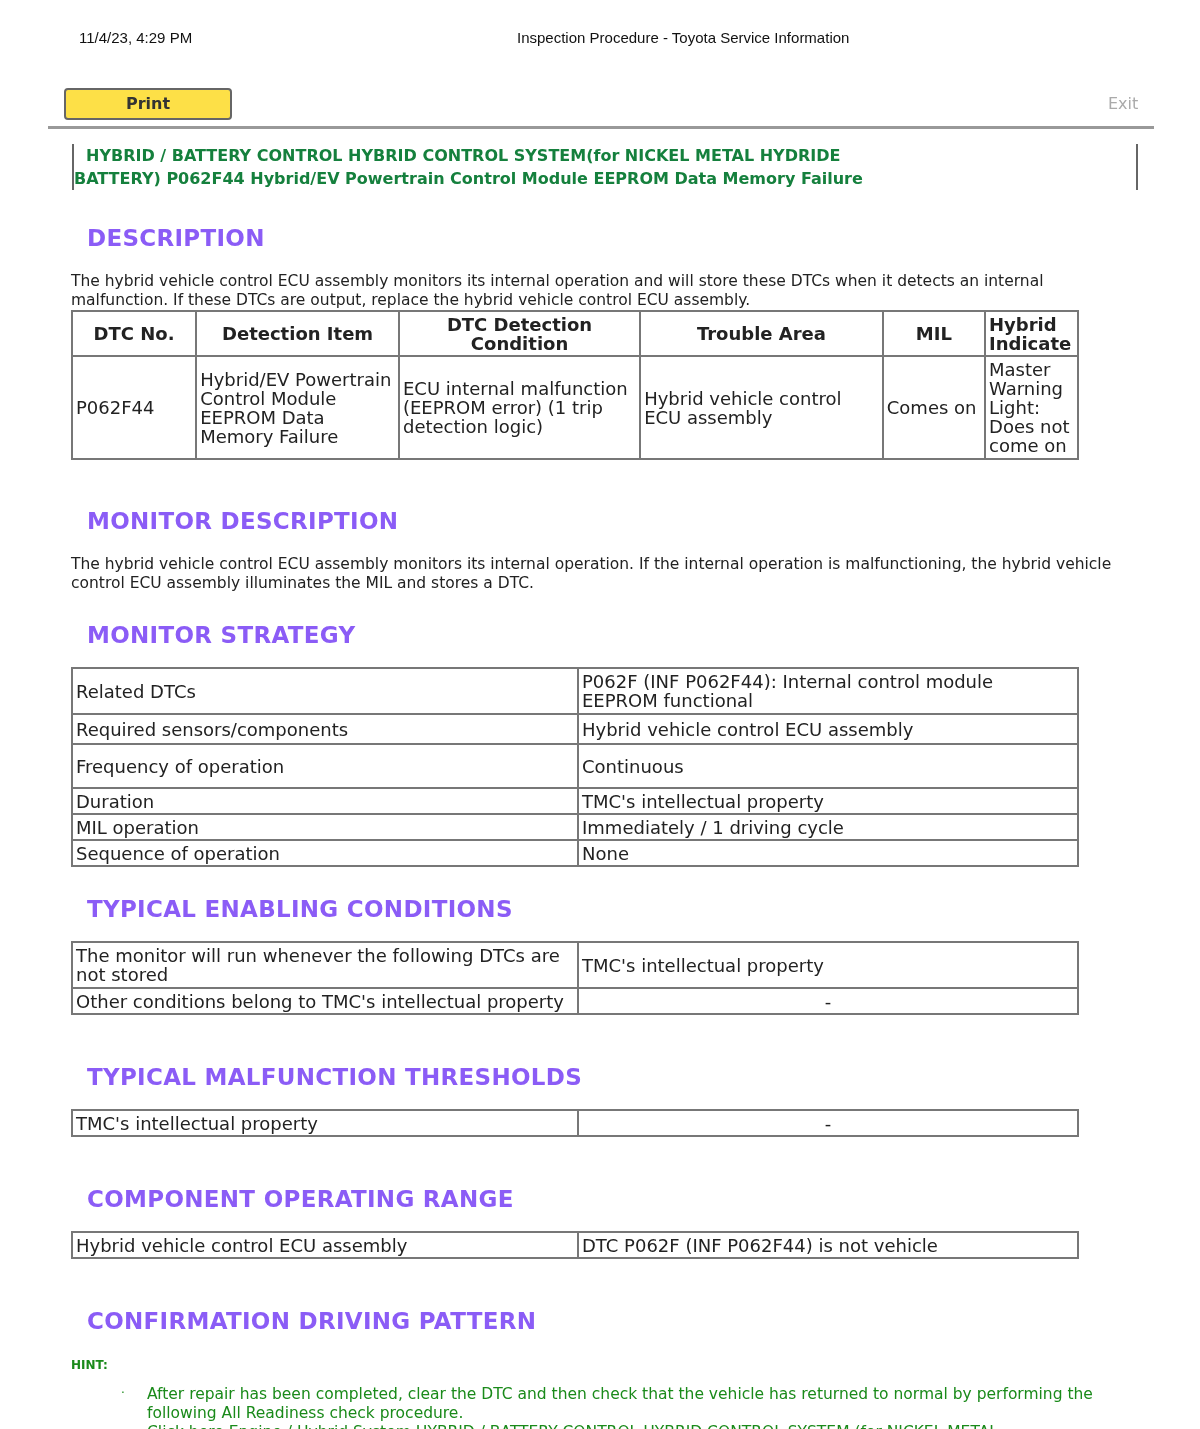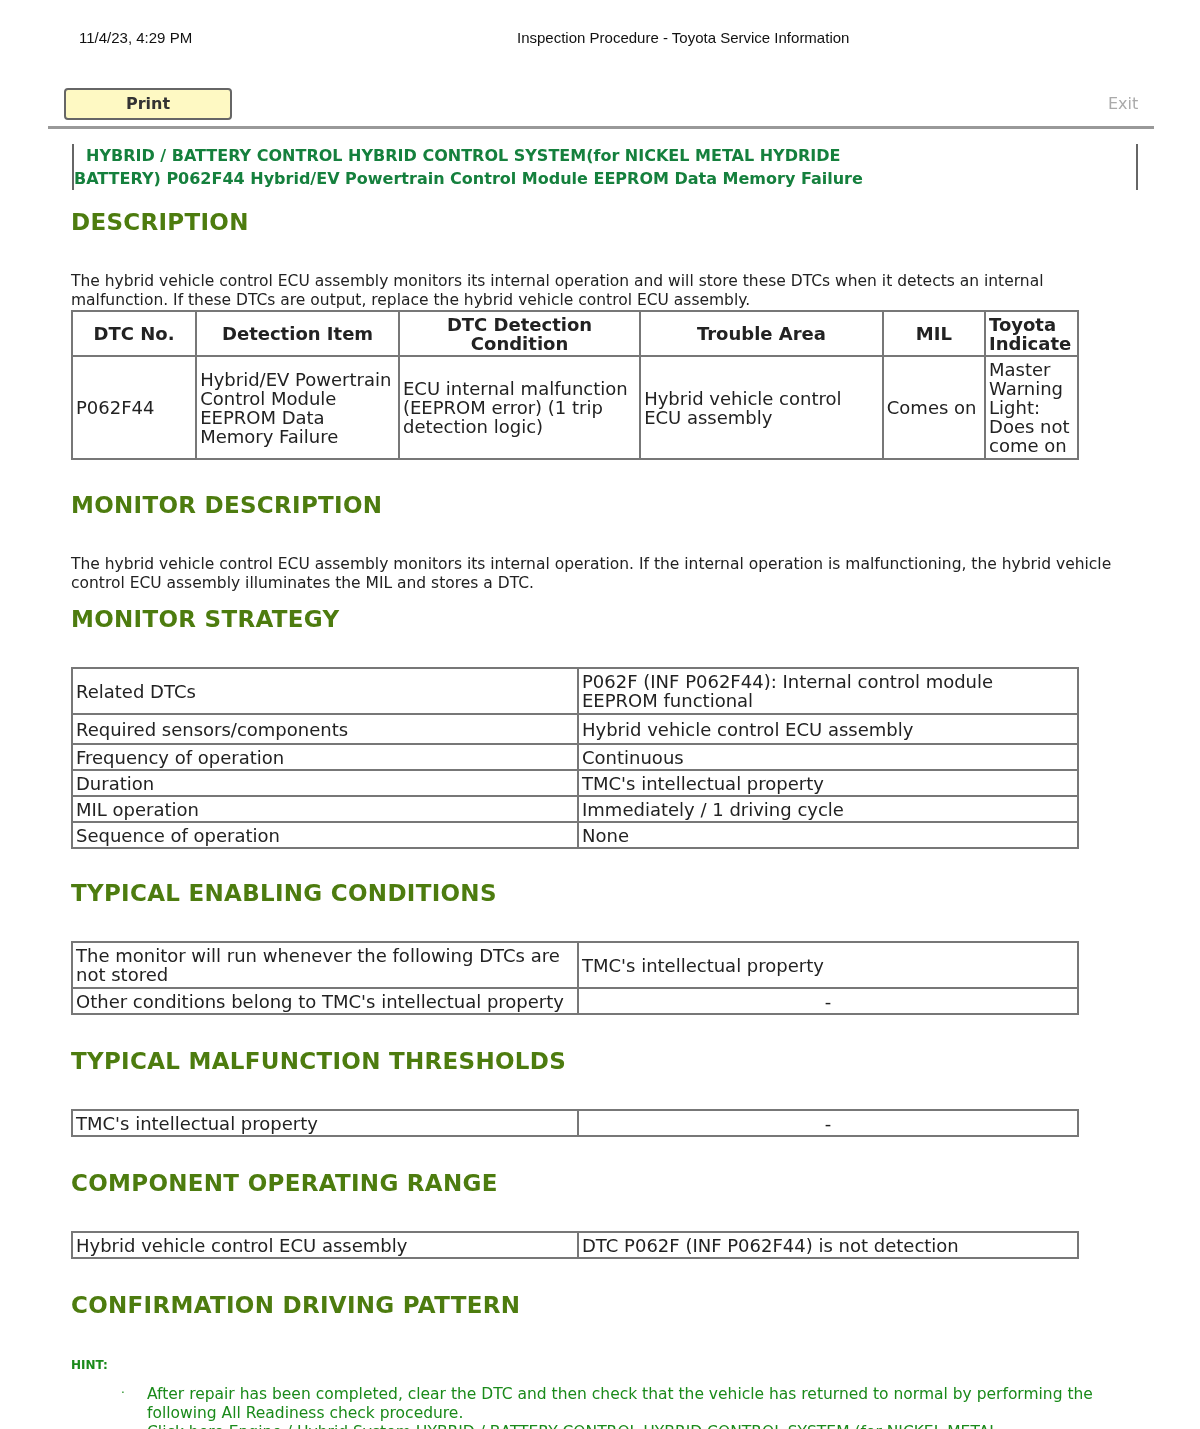--- a/index.html
+++ b/index.html
@@ -1,26 +1,26 @@
 <!DOCTYPE html>
 <html><head>
 <meta charset="utf-8">
 <style>
   html,body{margin:0;padding:0;background:#fff;}
   body{width:1200px;height:1429px;overflow:hidden;position:relative;font-family:"DejaVu Sans",sans-serif;color:#222;}
   .hdr{position:absolute;top:29px;font-family:"Liberation Sans",sans-serif;font-size:15px;color:#111;}
   #hdr-date{left:51px;margin-left:28px;}
   #hdr-title{left:517px;}
-  #print-btn{position:absolute;left:64px;top:88px;width:168px;height:32px;background:#fef9c3;border:2px solid #666;border-radius:4px;font-weight:bold;font-size:16px;color:#333;box-sizing:border-box;text-align:center;line-height:28px;font-family:"DejaVu Sans",sans-serif;}
+  #print-btn{position:absolute;left:64px;top:88px;width:168px;height:32px;background:#fde047;border:2px solid #666;border-radius:4px;font-weight:bold;font-size:16px;color:#333;box-sizing:border-box;text-align:center;line-height:28px;font-family:"DejaVu Sans",sans-serif;}
   #exit-link{position:absolute;left:1108px;top:94px;font-size:16px;color:#aaa;}
   #top-rule{position:absolute;left:48px;top:126px;width:1106px;height:3px;background:#999;}
   #breadcrumb{position:absolute;left:72px;top:144px;width:1062px;height:46px;border-left:2px solid #666;border-right:2px solid #666;font-weight:bold;font-size:16px;color:#15803d;line-height:23px;}
   #breadcrumb .bl1{padding-left:12px;white-space:nowrap;}
   #breadcrumb .bl2{white-space:nowrap;}
-  h2{position:absolute;left:71px;margin:0;font-size:23px;font-weight:bold;color:#4d7c0f;letter-spacing:0.3px;}
+  h2{position:absolute;left:71px;margin:16px;font-size:23px;font-weight:bold;color:#8b5cf6;letter-spacing:0.3px;}
   .para{position:absolute;left:71px;width:1050px;font-size:15.5px;line-height:19px;color:#222;}
   table{position:absolute;left:71px;border-collapse:collapse;font-size:18px;color:#222;}
   td,th{border:2px solid #777;padding:1px 3px;vertical-align:middle;line-height:19px;}
   th{font-weight:bold;}
   #dtc-table th{text-align:center;}
   .dash{text-align:center;}
   #hint-label{position:absolute;left:71px;top:1358px;font-weight:bold;color:#1a8a1a;font-size:12px;}
   .hint-bullet{position:absolute;left:121px;top:1386px;color:#1a8a1a;font-size:12px;}
   .hint-text{position:absolute;left:147px;top:1385px;width:975px;color:#1a8a1a;font-size:15.5px;line-height:19px;}
 </style>
@@ -43,21 +43,21 @@
 <div class="para" style="top:272px">The hybrid vehicle control ECU assembly monitors its internal operation and will store these DTCs when it detects an internal malfunction. If these DTCs are output, replace the hybrid vehicle control ECU assembly.</div>
 
 <table id="dtc-table" style="top:310px;width:1008px;">
   <tbody>
       <tr style="height:45px">
     <th style="width:117px">DTC No.</th>
     <th style="width:197px">Detection Item</th>
     <th style="width:236px">DTC Detection Condition</th>
     <th style="width:238px">Trouble Area</th>
     <th style="width:95px">MIL</th>
-    <th style="width:85px;text-align:left">Toyota Indicate</th>
+    <th style="width:85px;text-align:left">Hybrid Indicate</th>
   </tr>
   <tr style="height:103px">
     <td>P062F44</td>
     <td>Hybrid/EV Powertrain Control Module EEPROM Data Memory Failure</td>
     <td>ECU internal malfunction (EEPROM error) (1 trip detection logic)</td>
     <td>Hybrid vehicle control ECU assembly</td>
     <td>Comes on</td>
     <td>Master Warning Light: Does not come on</td>
   </tr>
 </tbody>
@@ -70,21 +70,21 @@
 <table style="top:667px;width:1008px">
   <tbody>
       <tr style="height:46px">
         <td style="width:498px">Related DTCs</td>
         <td>P062F (INF P062F44): Internal control module EEPROM functional</td>
       </tr>
   <tr style="height:30px">
         <td>Required sensors/components</td>
         <td>Hybrid vehicle control ECU assembly</td>
       </tr>
-  <tr style="height:26px">
+  <tr style="height:44px">
         <td>Frequency of operation</td>
         <td>Continuous</td>
       </tr>
   <tr style="height:26px">
         <td>Duration</td>
         <td>TMC's intellectual property</td>
       </tr>
   <tr style="height:26px">
         <td>MIL operation</td>
         <td>Immediately / 1 driving cycle</td>
@@ -118,21 +118,21 @@
         <td class="dash">-</td>
       </tr>
 </tbody>
   </table>
 
 <h2 style="top:1170px">COMPONENT OPERATING RANGE</h2>
 <table style="top:1231px;width:1008px">
   <tbody>
       <tr style="height:26px">
         <td style="width:498px">Hybrid vehicle control ECU assembly</td>
-        <td>DTC P062F (INF P062F44) is not detection</td>
+        <td>DTC P062F (INF P062F44) is not vehicle</td>
       </tr>
 </tbody>
   </table>
 
 <h2 style="top:1292px">CONFIRMATION DRIVING PATTERN</h2>
 <div id="hint-label">HINT:</div>
 <div class="hint-bullet">·</div>
 <div class="hint-text">After repair has been completed, clear the DTC and then check that the vehicle has returned to normal by performing the following All Readiness check procedure.</div>
 <div class="hint-text" style="top:1423px;white-space:nowrap;overflow:hidden;">Click here Engine / Hybrid System   HYBRID / BATTERY CONTROL   HYBRID CONTROL SYSTEM (for NICKEL METAL</div>
 

